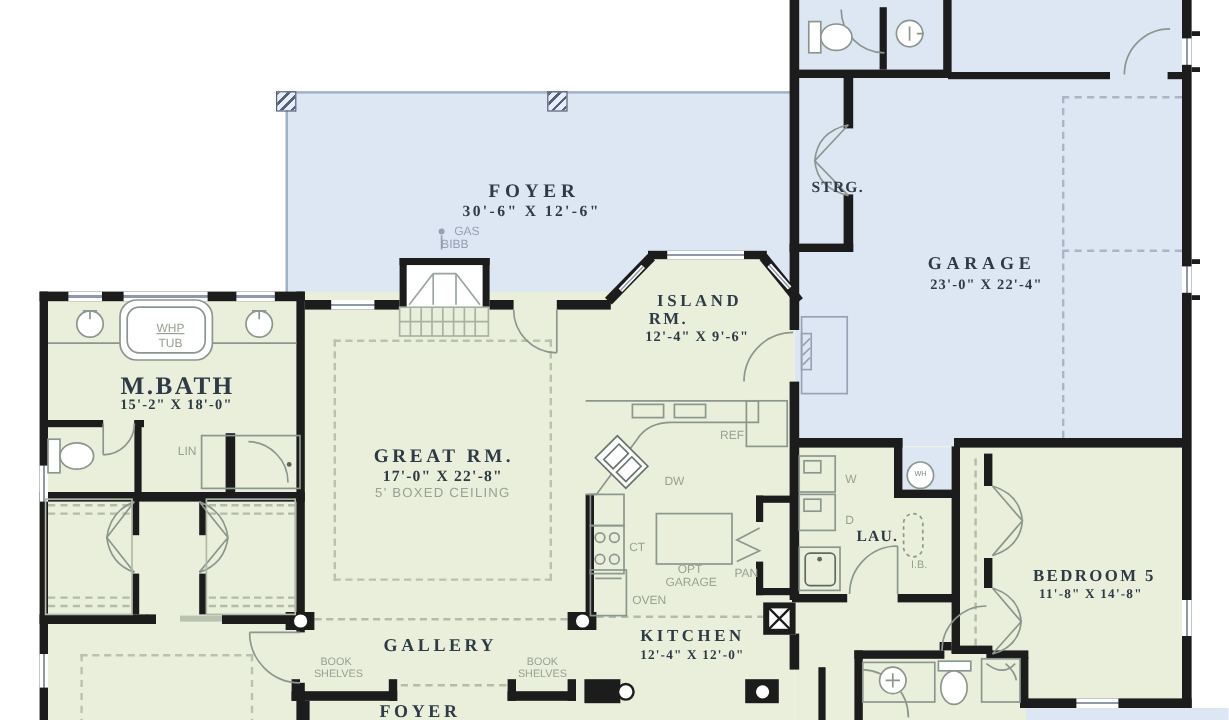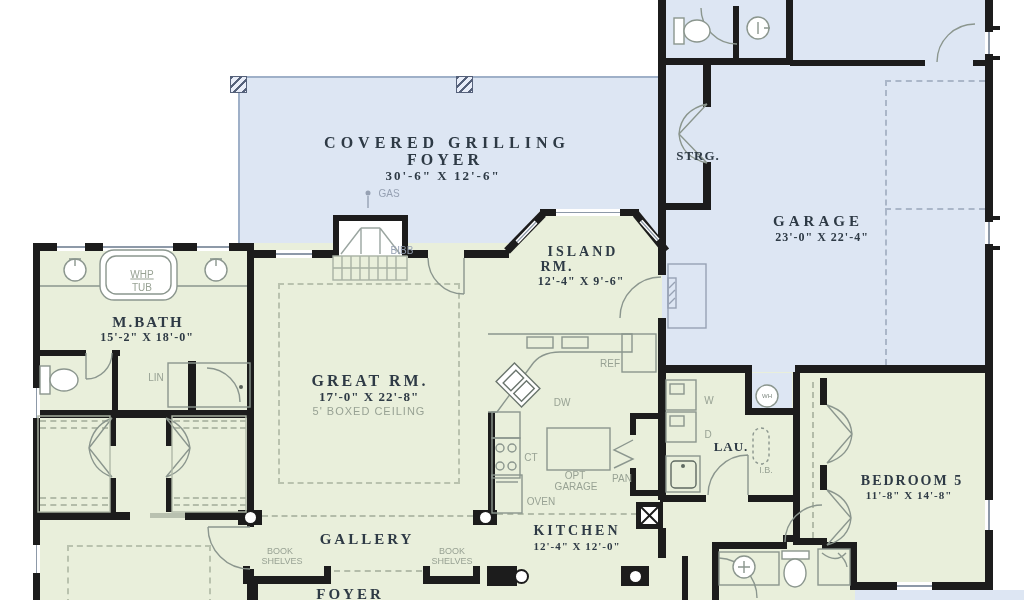--- a/index.html
+++ b/index.html
@@ -270,30 +270,29 @@
       <path d="M822,553 Q836,564 846,553 M838,553 Q846,560 847,567"></path>
 
       <path d="M827,405 Q850,412 852,434 Q850,456 827,463 M827,405 L852,434 L827,463"></path>
       <path d="M827,490 Q849,497 851,518 Q849,539 827,545 M827,490 L851,518 L827,545"></path>
 
       <path d="M368,196 L368,208" stroke="#96a1b3"></path>
       <circle cx="368" cy="193" r="2.5" fill="#96a1b3" stroke="none"></circle>
     </g>
   </svg>
 
-  <div class="rn" style="left:447px;top:143px;font-size:16px;letter-spacing:5px;">COVERED GRILLING</div>
   <div class="rn" style="left:445px;top:160px;font-size:16px;letter-spacing:4px;">FOYER</div>
   <div class="rd" style="left:443px;top:176px;font-size:13px;letter-spacing:2px;">30'-6" X 12'-6"</div>
 
   <div class="rn" style="left:818px;top:221px;font-size:15px;letter-spacing:4px;">GARAGE</div>
   <div class="rd" style="left:822px;top:237px;font-size:12px;letter-spacing:1px;">23'-0" X 22'-4"</div>
 
   <div class="rn" style="left:698px;top:156px;font-size:13px;letter-spacing:1px;">STRG.</div>
 
-  <div class="rn" style="left:148px;top:322px;font-size:15px;letter-spacing:2px;">M.BATH</div>
+  <div class="rn" style="left:148px;top:322px;font-size:21px;letter-spacing:2px;">M.BATH</div>
   <div class="rd" style="left:147px;top:337px;font-size:12px;letter-spacing:1px;">15'-2" X 18'-0"</div>
 
   <div class="rn" style="left:370px;top:381px;font-size:16px;letter-spacing:3px;">GREAT RM.</div>
   <div class="rd" style="left:369px;top:397px;font-size:13px;letter-spacing:1px;">17'-0" X 22'-8"</div>
   <div class="gl" style="left:369px;top:411px;font-size:11px;letter-spacing:1px;">5' BOXED CEILING</div>
 
   <div class="rn" style="left:583px;top:252px;font-size:14px;letter-spacing:3px;">ISLAND</div>
   <div class="rn" style="left:557px;top:267px;font-size:14px;letter-spacing:2px;">RM.</div>
   <div class="rd" style="left:581px;top:281px;font-size:12px;letter-spacing:1px;">12'-4" X 9'-6"</div>
 
@@ -301,21 +300,21 @@
   <div class="rd" style="left:577px;top:546px;font-size:11px;letter-spacing:1px;">12'-4" X 12'-0"</div>
 
   <div class="rn" style="left:367px;top:539px;font-size:15px;letter-spacing:3px;">GALLERY</div>
   <div class="rn" style="left:350px;top:594px;font-size:15px;letter-spacing:3px;">FOYER</div>
   <div class="rn" style="left:731px;top:447px;font-size:13px;letter-spacing:1px;">LAU.</div>
 
   <div class="rn" style="left:912px;top:481px;font-size:14px;letter-spacing:2px;">BEDROOM 5</div>
   <div class="rd" style="left:909px;top:495px;font-size:11px;letter-spacing:1px;">11'-8" X 14'-8"</div>
 
   <div class="glb" style="left:389px;top:193px;font-size:10px;">GAS</div>
-  <div class="glb" style="left:402px;top:204px;font-size:10px;margin-top:46px;">BIBB</div>
+  <div class="glb" style="left:379px;top:204px;font-size:10px;">BIBB</div>
   <div class="gl" style="left:142px;top:274px;font-size:10px;text-decoration:underline;">WHP</div>
   <div class="gl" style="left:142px;top:287px;font-size:10px;">TUB</div>
   <div class="gl" style="left:156px;top:377px;font-size:10px;">LIN</div>
   <div class="gl" style="left:610px;top:363px;font-size:10px;">REF</div>
   <div class="gl" style="left:562px;top:402px;font-size:10px;">DW</div>
   <div class="gl" style="left:531px;top:457px;font-size:10px;text-align:right;">CT</div>
   <div class="gl" style="left:575px;top:475px;font-size:10px;">OPT</div>
   <div class="gl" style="left:576px;top:486px;font-size:10px;">GARAGE</div>
   <div class="gl" style="left:541px;top:501px;font-size:10px;">OVEN</div>
   <div class="gl" style="left:622px;top:478px;font-size:10px;">PAN</div>

